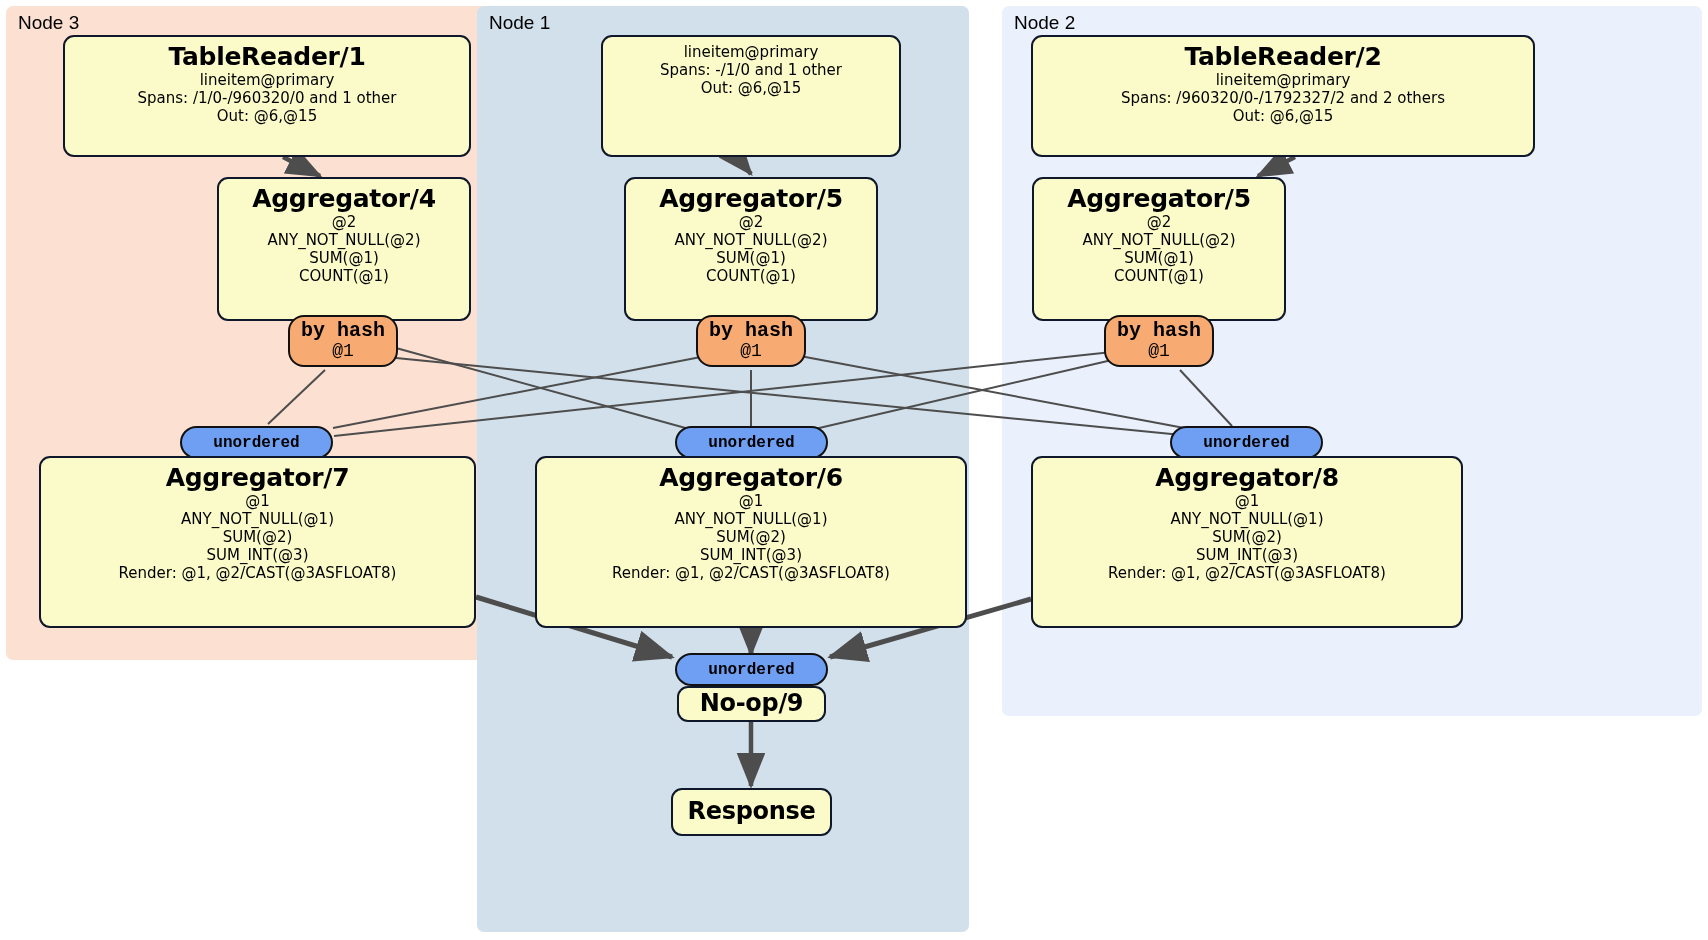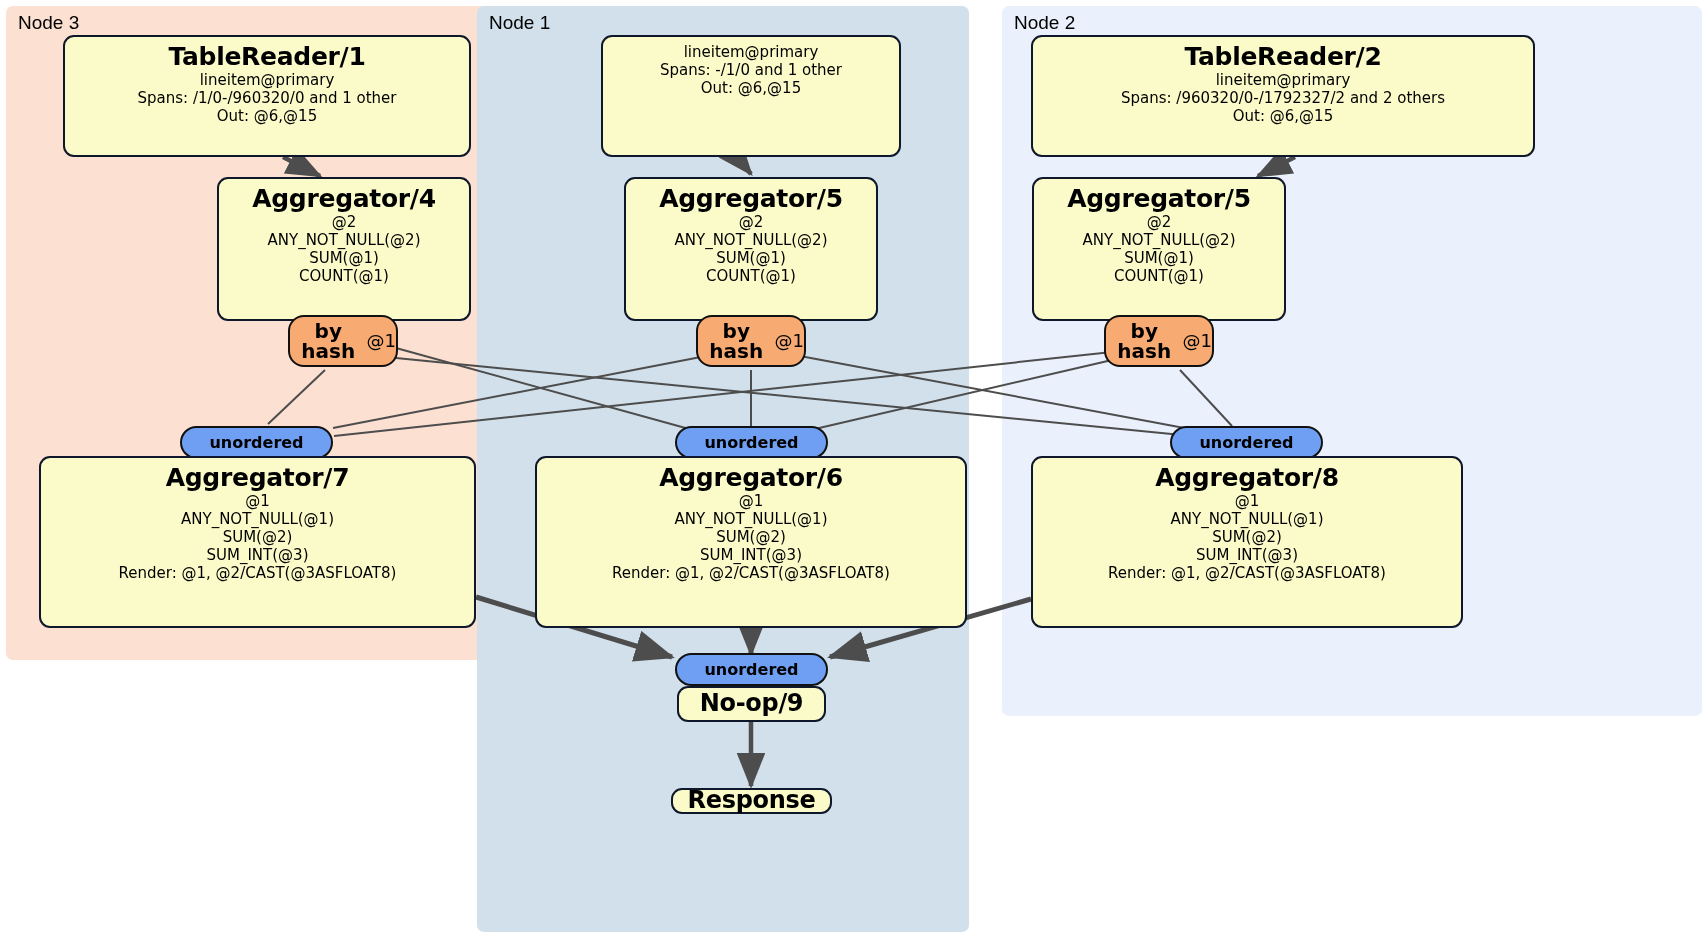--- a/index.html
+++ b/index.html
@@ -82,24 +82,25 @@
   }
   .proc.solo .title { font-size: 24px; }
 
   
   .pill {
     position: absolute;
     box-sizing: border-box;
     border: 2px solid #111;
     border-radius: 14px;
     display: flex;
-    flex-direction: row;
+    flex-direction: column;
     align-items: center;
     justify-content: center;
     text-align: center;
+    font-family: Liberation Mono, monospace;
   }
   .pill.hash {
     background: #f7ab73;
     border-radius: 16px;
   }
   .pill.hash .lbl {
     font-weight: bold;
     font-size: 20px;
     line-height: 1.0;
     color: #000;
@@ -245,21 +246,21 @@
   </div>
 
   <div class="pill sync" style="left:675px; top:653px; width:153px; height:33px;">
     <span class="lbl">unordered</span>
   </div>
 
   <div class="proc solo" style="left:677px; top:686px; width:149px; height:36px;">
     <div class="title">No-op/9</div>
   </div>
 
-  <div class="proc solo" style="left:671px; top:788px; width:161px; height:26px;">
+  <div class="proc solo" style="left:671px; top:788px; width:161px; height:48px;">
     <div class="title">Response</div>
   </div>
 
   <div class="proc" style="left:1031px; top:35px; width:504px; height:122px;">
     <div class="title">TableReader/2</div>
     <div class="det">lineitem@primary</div>
     <div class="det">Spans: /960320/0-/1792327/2 and 2 others</div>
     <div class="det">Out: @6,@15</div>
   </div>
 

